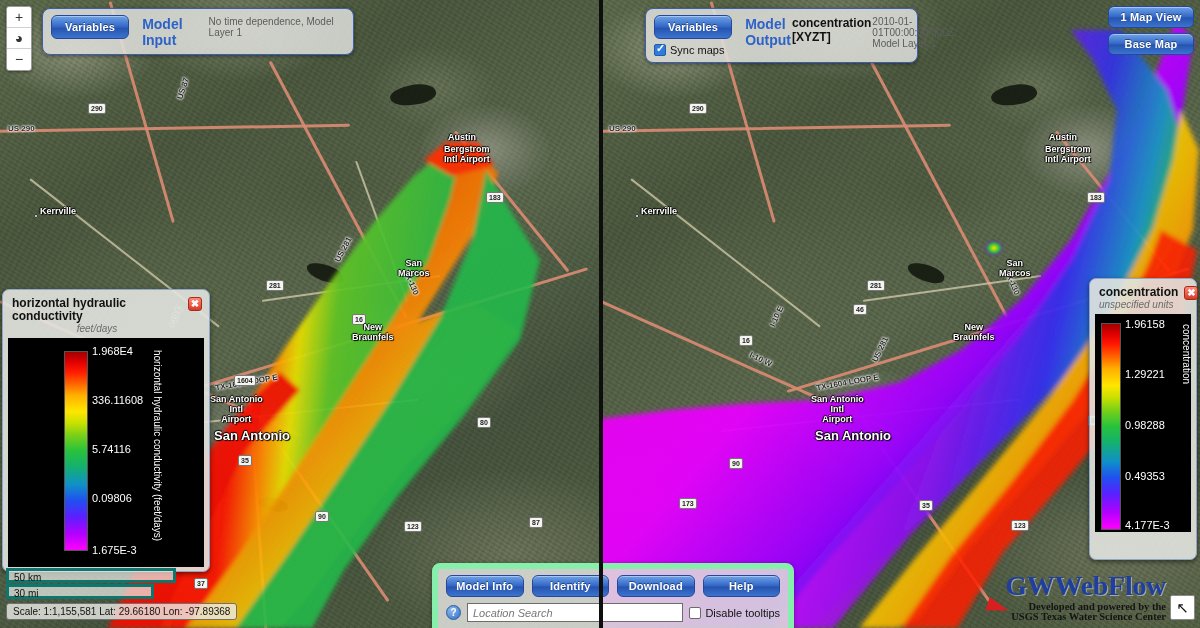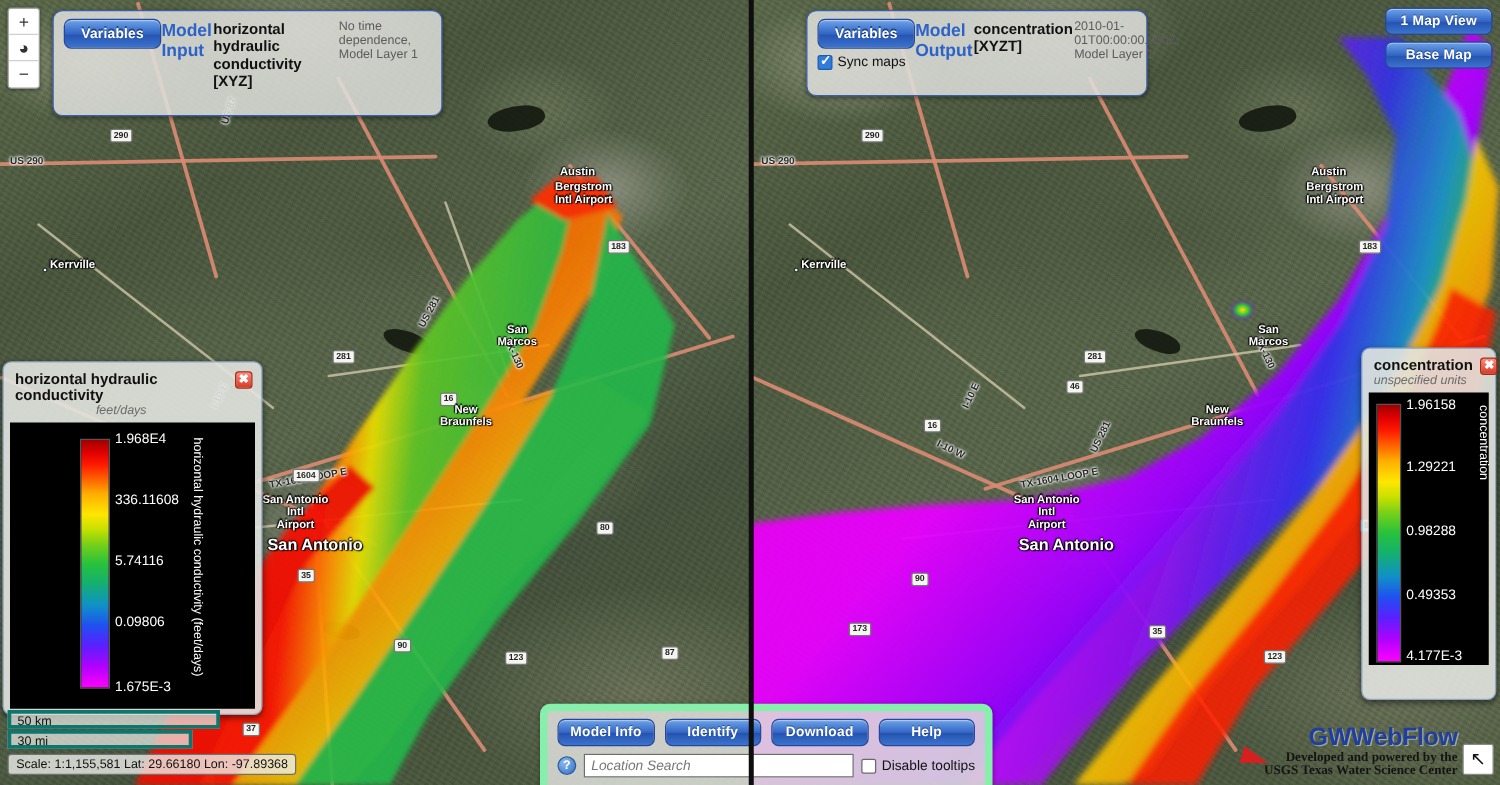--- a/index.html
+++ b/index.html
@@ -70,21 +70,21 @@
   .plume-wrap { position:absolute; inset:0; z-index:5; pointer-events:none; }
 
   
   .panel {
     position:absolute; z-index:30;
     background: rgba(222,224,219,.86);
     border:1px solid #3b5fb0;
     border-radius:8px;
     box-shadow: 0 1px 4px rgba(0,0,0,.45);
   }
-  .hdr-panel { padding:6px 10px 20px 8px; display:flex; align-items:flex-start; gap:0; }
+  .hdr-panel { padding:6px 10px 6px 8px; display:flex; align-items:flex-start; gap:13px; }
   .btn-blue {
     background: linear-gradient(#6ea3e8, #2f63c4 52%, #2553ae 53%, #3b74cf);
     border:1px solid #27489a; border-radius:6px;
     color:#fff; font-size:11px; font-weight:bold; letter-spacing:.2px;
     padding:5px 13px; text-align:center; cursor:pointer;
     text-shadow:0 -1px 0 rgba(0,0,0,.45);
     box-shadow: inset 0 1px 0 rgba(255,255,255,.4);
     white-space:nowrap;
   }
   .hdr-text { display:flex; flex-direction:row; gap:1px; padding-top:1px; }
@@ -169,23 +169,23 @@
   #scalebar .bar.mi { width:148px; }
   #status {
     position:absolute; left:6px; top:603px; z-index:34;
     background:rgba(236,238,233,.8); border:1px solid #707070; border-radius:3px;
     font-size:10px; color:#111; padding:2px 6px; white-space:nowrap;
   }
 
   
   #brand { position:absolute; right:34px; bottom:6px; z-index:34; text-align:right; }
   #brand .big {
-    font-size:20px; font-weight:bold; color:#1f3f9e; letter-spacing:-.3px;
+    font-size:28px; font-weight:bold; color:#1f3f9e; letter-spacing:-.3px;
     text-shadow: 1px 1px 0 rgba(255,255,255,.45);
-    font-family:Liberation Sans, sans-serif;
+    font-family:Liberation Serif, serif;
   }
   #brand .small {
     font-size:10.5px; font-weight:bold; color:#141414;
     line-height:11px; margin-top:-1px;
     font-family:"Liberation Serif", serif;
   }
   #brand .arrowmark {
     position:absolute; left:-18px; bottom:8px; width:0; height:0;
     border-left:22px solid #d81f1f; border-top:7px solid transparent; border-bottom:7px solid transparent;
     transform: rotate(18deg);
@@ -393,21 +393,20 @@
   <div id="zoomctl">
     <div>+</div>
     <div>◕</div>
     <div>−</div>
   </div>
 
   <div class="panel hdr-panel" style="left:42px;top:8px;width:312px;">
     <button class="btn-blue">Variables</button>
     <div class="hdr-text">
       <div class="hdr-title">Model Input</div>
-      <div class="hdr-var">horizontal hydraulic conductivity [XYZ]</div>
       <div class="hdr-sub">No time dependence, Model Layer 1</div>
     </div>
   </div>
 
   <div class="panel hdr-panel" style="left:645px;top:8px;width:273px;">
     <div style="display:flex;flex-direction:column;align-items:flex-start;">
       <button class="btn-blue">Variables</button>
       <div class="sync-row">
         <span class="cbox on"></span>
         <span class="lbl">Sync maps</span>

